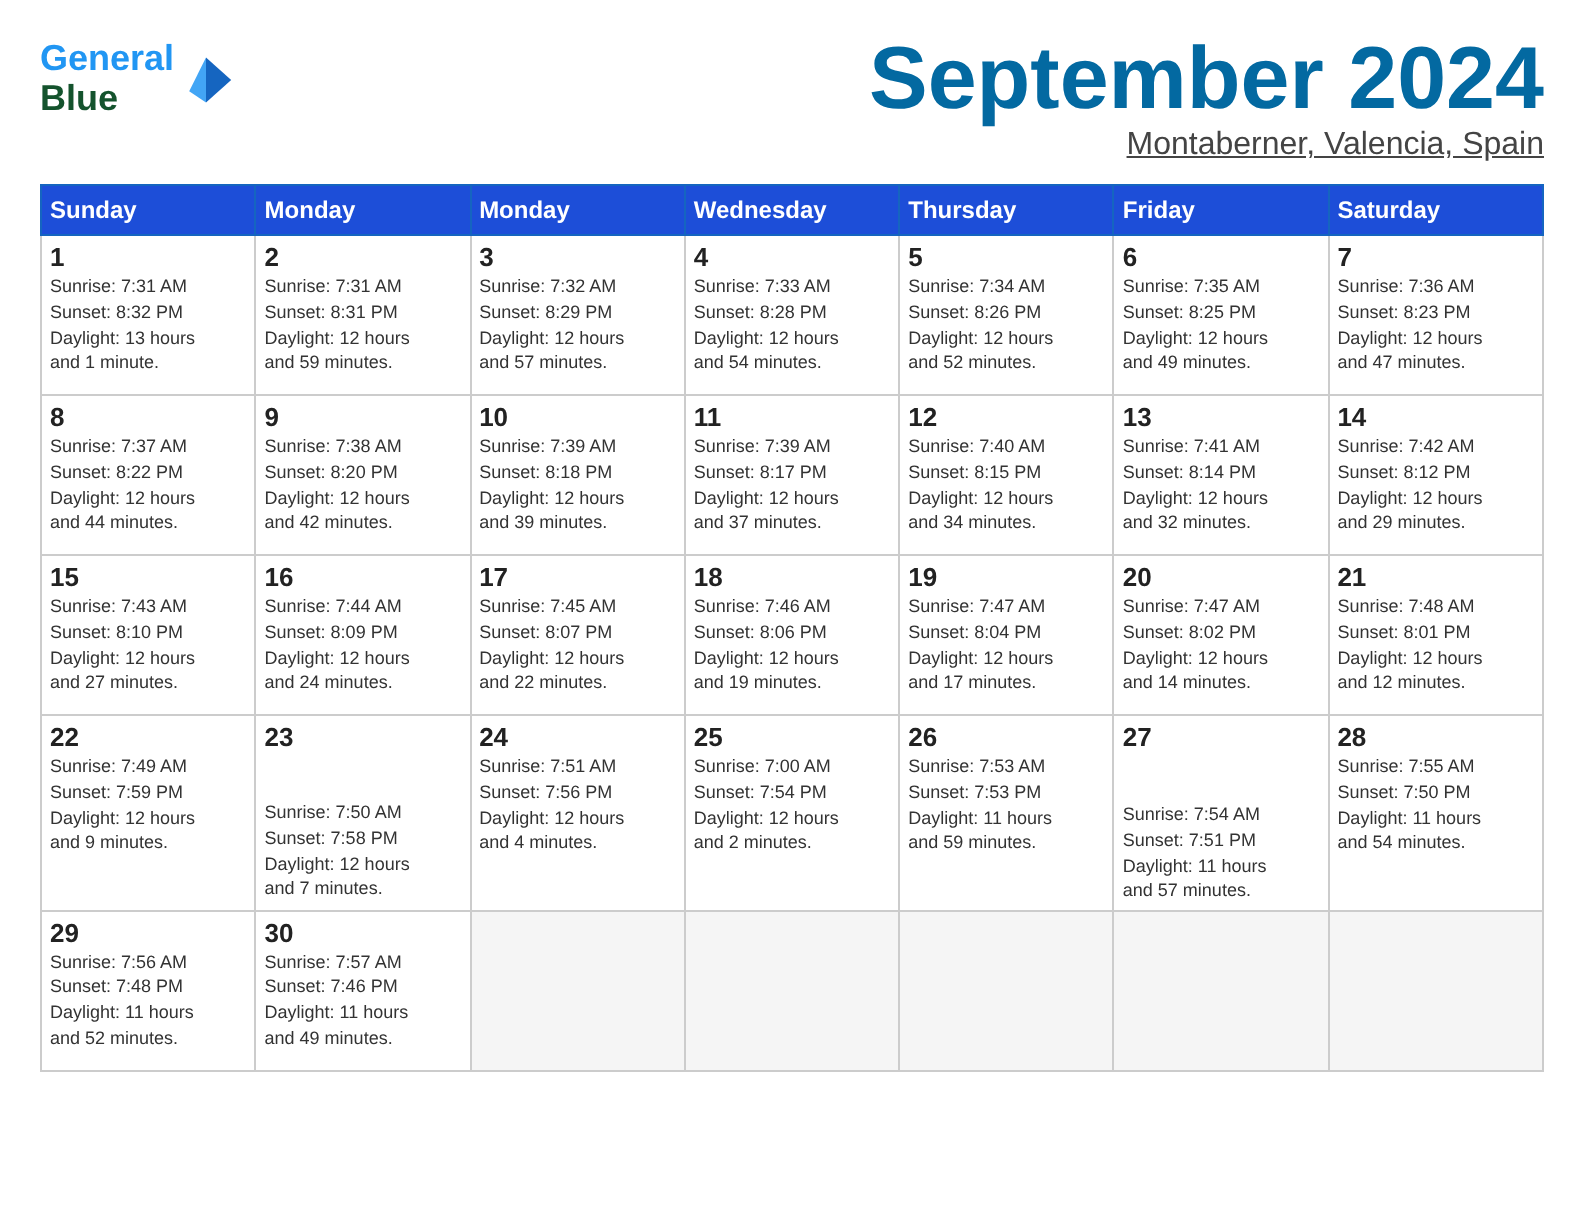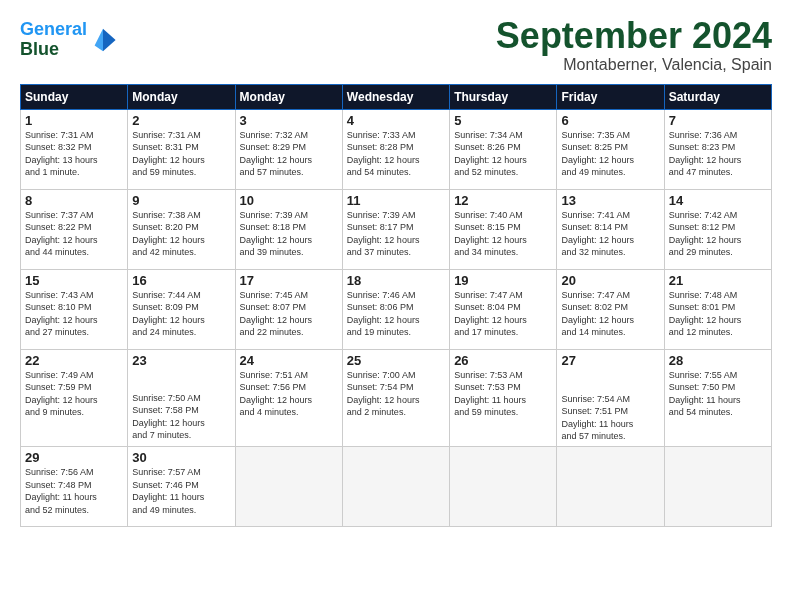--- a/index.html
+++ b/index.html
@@ -36,36 +36,37 @@
     }
     .logo-icon {
       width: 28px;
       height: 28px;
       margin-left: 2px;
     }
     .title-area {
       text-align: right;
     }
     .month-title {
-      font-size: 36px;
+      font-size: 44px;
       font-weight: bold;
-      color: #14532d;
+      color: #0369a1;
       line-height: 1.1;
     }
     .subtitle {
       font-size: 16px;
       color: #444;
+      text-decoration: underline;
     }
     table {
       width: 100%;
       border-collapse: collapse;
       table-layout: fixed;
     }
     th {
-      background-color: #0f172a;
+      background-color: #1d4ed8;
       color: #fff;
       font-size: 12px;
       font-weight: bold;
       padding: 5px 4px;
       text-align: left;
       border: 1px solid #1565C0;
     }
     td {
       vertical-align: top;
       border: 1px solid #ccc;

